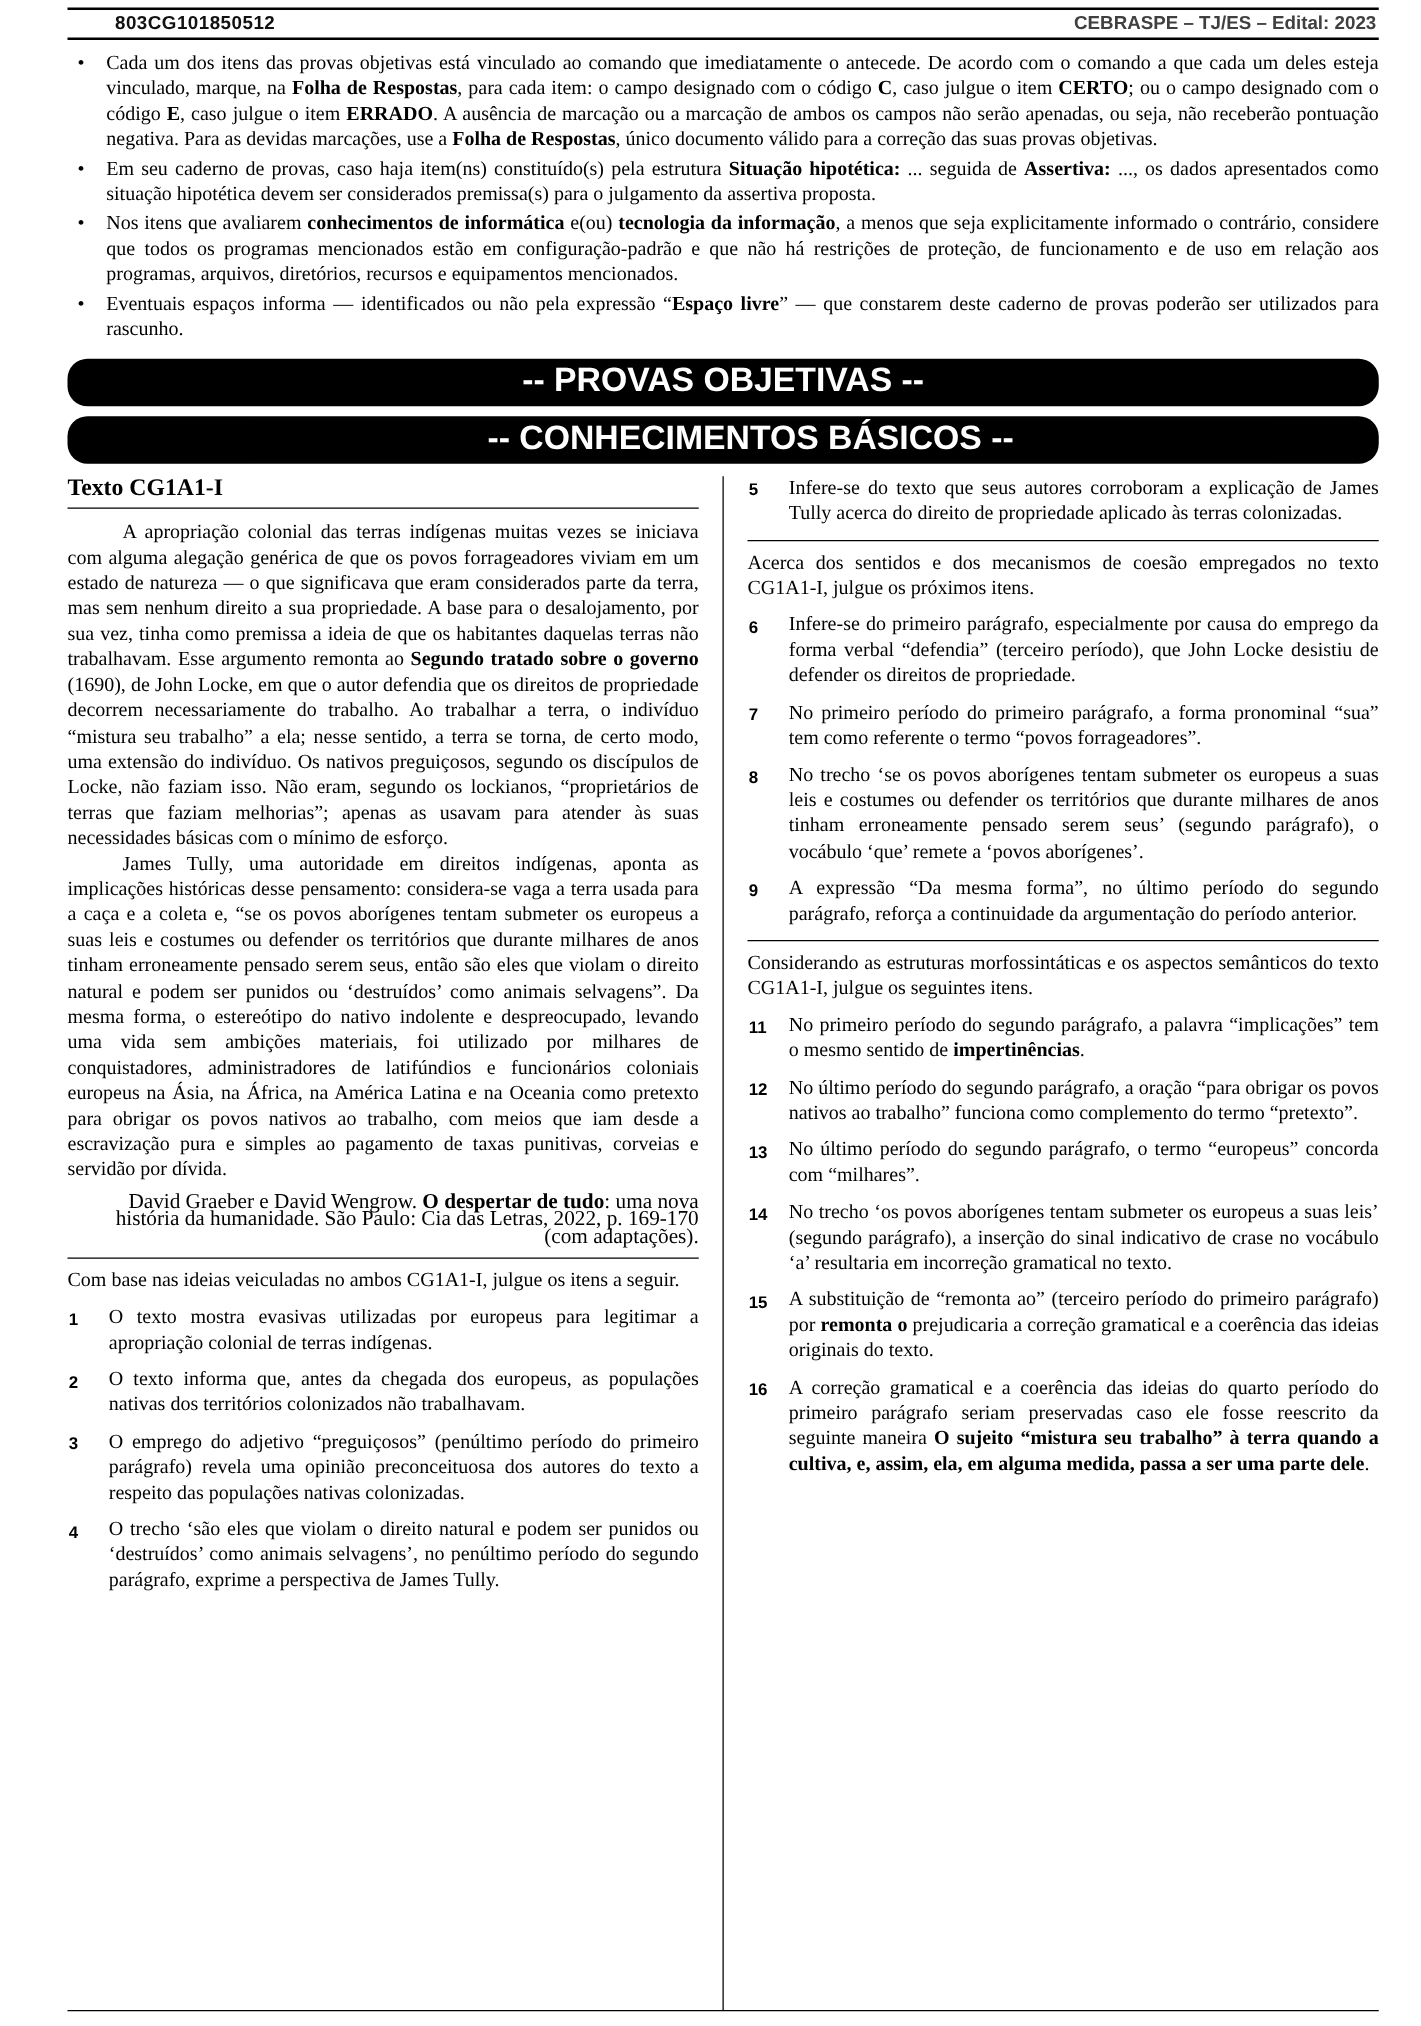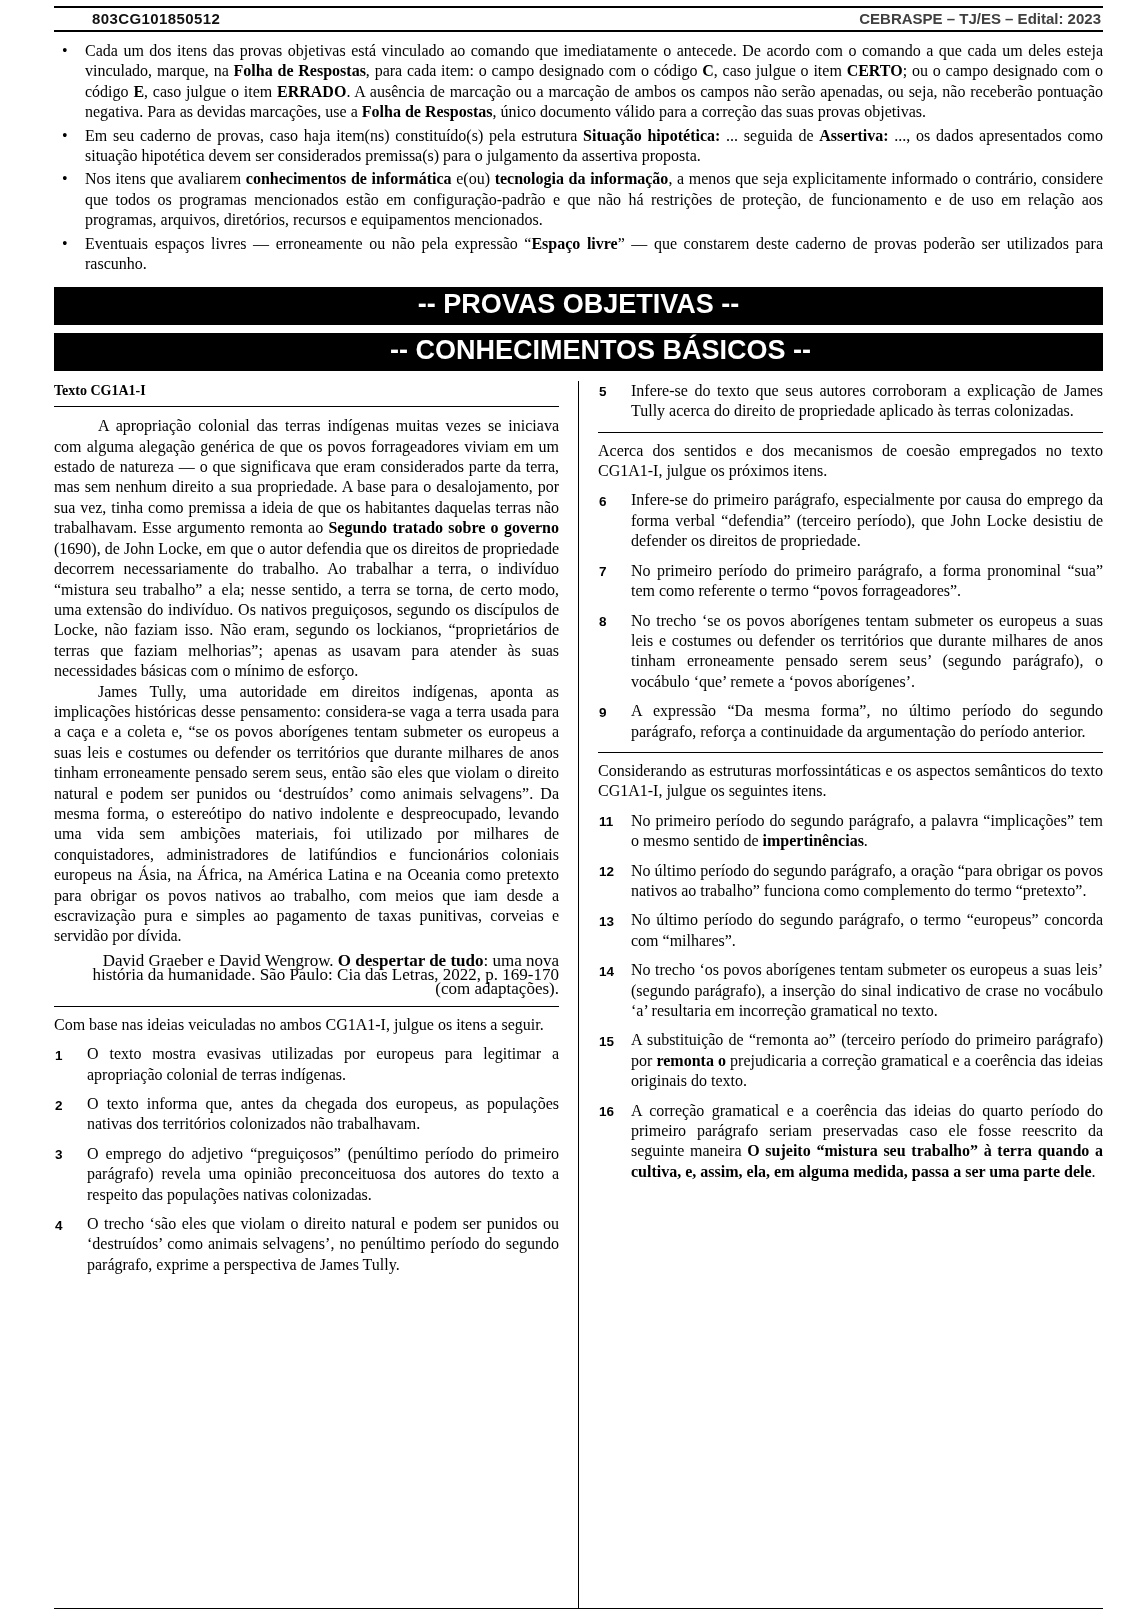--- a/index.html
+++ b/index.html
@@ -32,32 +32,32 @@
   
   .instructions { list-style: none; margin-top: 9px; font-size: 16px; line-height: 20.4px; text-align: justify; }
   .instructions li { position: relative; padding-left: 31px; margin-bottom: 3px; }
   .instructions .bullet { position: absolute; left: 8px; top: 0; }
 
   
   .banner {
     background: #000; color: #fff;
     font-family: "Liberation Sans", sans-serif;
     font-weight: bold; font-size: 27px; line-height: 1.1;
-    text-align: center; padding: 3px 0 5px;
+    text-align: center; padding: 3px 0 5px; border-radius: 16px;
   }
   .banner.first { margin-top: 10px; }
   .banner.second { margin-top: 8px; padding-left: 44px; }
 
   
   .columns { flex: 1; display: flex; margin-top: 10px; min-height: 0; }
   .col { width: 505px; font-size: 16px; line-height: 20.4px; text-align: justify; }
   .divider { width: 1.4px; background: #000; margin: 0 18.8px; align-self: stretch; }
 
   .texto-label {
-    font-weight: bold; font-size: 14px;
+    font-weight: bold; font-size: 19px;
     padding-bottom: 5px; border-bottom: 1.6px solid #000;
     margin-bottom: 9px; text-align: left;
   }
   .para { text-indent: 44px; }
   .citation { font-size: 17px; line-height: 14px; text-align: right; margin-top: 7px; }
 
   .sep { border-top: 1.3px solid #000; height: 0; margin: 10px 0 8px 0; }
   .intro { margin-bottom: 9px; }
 
   .item { position: relative; padding-left: 33px; margin-bottom: 9px; }
@@ -87,21 +87,21 @@
     <li>
       <span class="bullet">•</span>
       <span><span>Em seu caderno de provas, caso haja item(ns) constituído(s) pela estrutura </span><span class="b">Situação hipotética:</span><span> ... seguida de </span><span class="b">Assertiva:</span><span> ..., os dados apresentados como situação hipotética devem ser considerados premissa(s) para o julgamento da assertiva proposta.</span></span>
     </li>
     <li>
       <span class="bullet">•</span>
       <span><span>Nos itens que avaliarem </span><span class="b">conhecimentos de informática</span><span> e(ou) </span><span class="b">tecnologia da informação</span><span>, a menos que seja explicitamente informado o contrário, considere que todos os programas mencionados estão em configuração-padrão e que não há restrições de proteção, de funcionamento e de uso em relação aos programas, arquivos, diretórios, recursos e equipamentos mencionados.</span></span>
     </li>
     <li>
       <span class="bullet">•</span>
-      <span><span>Eventuais espaços livres — erroneamente ou não pela expressão “</span><span class="b">Espaço livre</span><span>” — que constarem deste caderno de provas poderão ser utilizados para rascunho.</span></span>
+      <span><span>Eventuais espaços informa — identificados ou não pela expressão “</span><span class="b">Espaço livre</span><span>” — que constarem deste caderno de provas poderão ser utilizados para rascunho.</span></span>
     </li>
   </ul>
 
   <div class="banner first">-- PROVAS OBJETIVAS --</div>
   <div class="banner second">-- CONHECIMENTOS BÁSICOS --</div>
 
   <div class="columns">
 
     <div class="col left">
       <div class="texto-label">Texto CG1A1-I</div>

